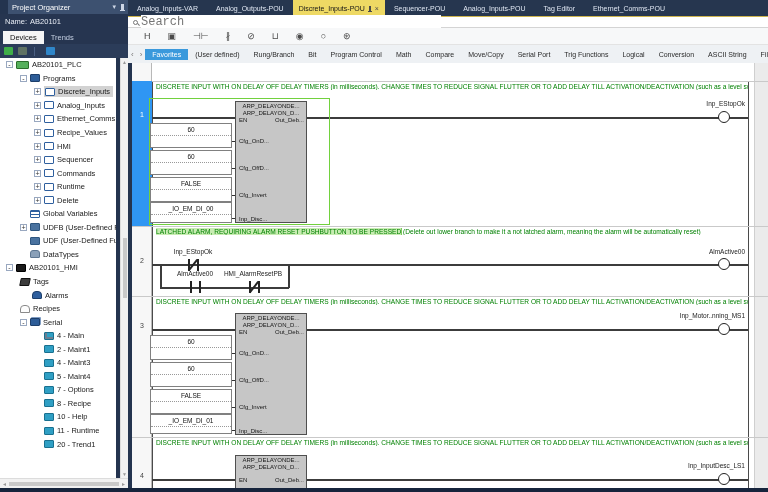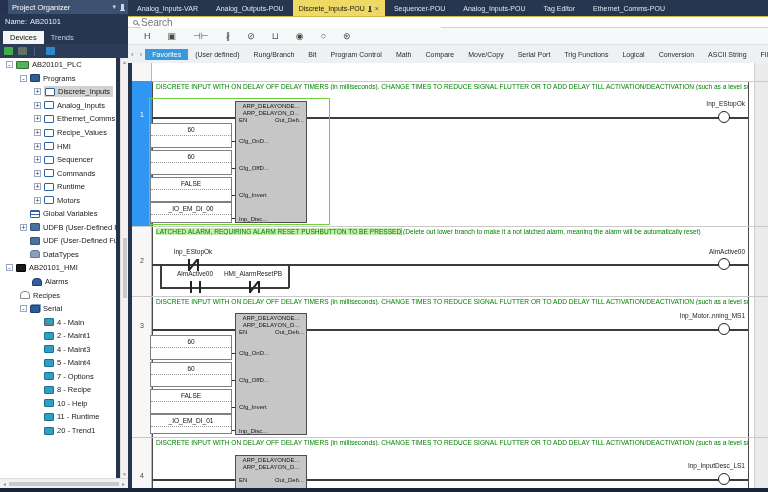--- a/index.html
+++ b/index.html
@@ -48,21 +48,21 @@
   
   .doctabs{position:absolute;left:128px;top:0;width:640px;height:16px;background:#26364f;display:flex;align-items:stretch}
   .dtab{display:flex;align-items:center;padding:0 9px;color:#dfe6f2;font-size:7px;white-space:nowrap}
   .dtab.on{background:#eed964;color:#151515;gap:4px;padding:0 6px}
   .dtab .x{font-size:7px;color:#4a4a4a;line-height:7px}
   .dpin{width:2px;height:5px;background:#4a4a4a;position:relative}
   .dpin::after{content:"";position:absolute;left:-1px;top:5px;width:4px;height:1px;background:#4a4a4a}
   .searchrow{position:absolute;left:128px;top:16px;width:640px;height:12px;background:#fff;border-top:1px solid #cdb44e;border-bottom:1px solid #d4d4d4;display:flex;align-items:center}
   .mag{width:5px;height:5px;border:1px solid #777;border-radius:50%;position:relative;margin:0 3px 0 5px}
   .mag::after{content:"";position:absolute;width:3px;height:1px;background:#777;transform:rotate(45deg);right:-3px;bottom:-1px}
-  .sinput{border:0;outline:none;font-size:10px;color:#666;width:300px;font-family:Liberation Sans, sans-serif}
+  .sinput{border:0;outline:none;font-size:12px;color:#666;width:300px;font-family:Liberation Mono, monospace}
   .tbicons{position:absolute;left:128px;top:28px;width:640px;height:17px;background:#f7f8f9;border-bottom:1px solid #e3e3e3;display:flex;align-items:center;gap:17px;padding-left:16px;color:#4a4a4a;font-size:9px}
   .tbicons span{line-height:10px}
   .catrow{position:absolute;left:128px;top:45px;width:640px;height:18px;background:#eef1f4;display:flex;align-items:center;font-size:7px;color:#2a2a2a}
   .catnav{color:#777;font-size:8px;padding:0 3px}
   .cat{padding:2px 7px;white-space:nowrap}
   .cat.on{background:#3a99dc;color:#fff}
 
   
   .ladder{position:absolute;left:128px;top:63px;width:640px;height:429px;background:#fff;overflow:hidden;font-size:6.5px}
   .lstrip{position:absolute;left:0;top:0;width:4px;height:429px;background:#24344f}
@@ -168,21 +168,21 @@
           <span class="tl">Commands</span>
         </div>
       <div class="tr" style="padding-left:34px">
           <span class="exp">+</span>
           <span class="ti i-pou"></span>
           <span class="tl">Runtime</span>
         </div>
       <div class="tr" style="padding-left:34px">
           <span class="exp">+</span>
           <span class="ti i-pou"></span>
-          <span class="tl">Motors</span>
+          <span class="tl">Delete</span>
         </div>
       <div class="tr" style="padding-left:30px">
           <span class="ti i-gv"></span>
           <span class="tl">Global Variables</span>
         </div>
       <div class="tr" style="padding-left:20px">
           <span class="exp">+</span>
           <span class="ti i-udfb"></span>
           <span class="tl">UDFB (User-Defined Fu</span>
         </div>
@@ -191,20 +191,24 @@
           <span class="tl">UDF (User-Defined Fur</span>
         </div>
       <div class="tr" style="padding-left:30px">
           <span class="ti i-dt"></span>
           <span class="tl">DataTypes</span>
         </div>
       <div class="tr" style="padding-left:6px">
           <span class="exp">-</span>
           <span class="ti i-hmi"></span>
           <span class="tl">AB20101_HMI</span>
+        </div>
+      <div class="tr" style="padding-left:20px">
+          <span class="ti i-tag"></span>
+          <span class="tl">Tags</span>
         </div>
       <div class="tr" style="padding-left:32px">
           <span class="ti i-alarm"></span>
           <span class="tl">Alarms</span>
         </div>
       <div class="tr" style="padding-left:20px">
           <span class="ti i-recipe"></span>
           <span class="tl">Recipes</span>
         </div>
       <div class="tr" style="padding-left:20px">

